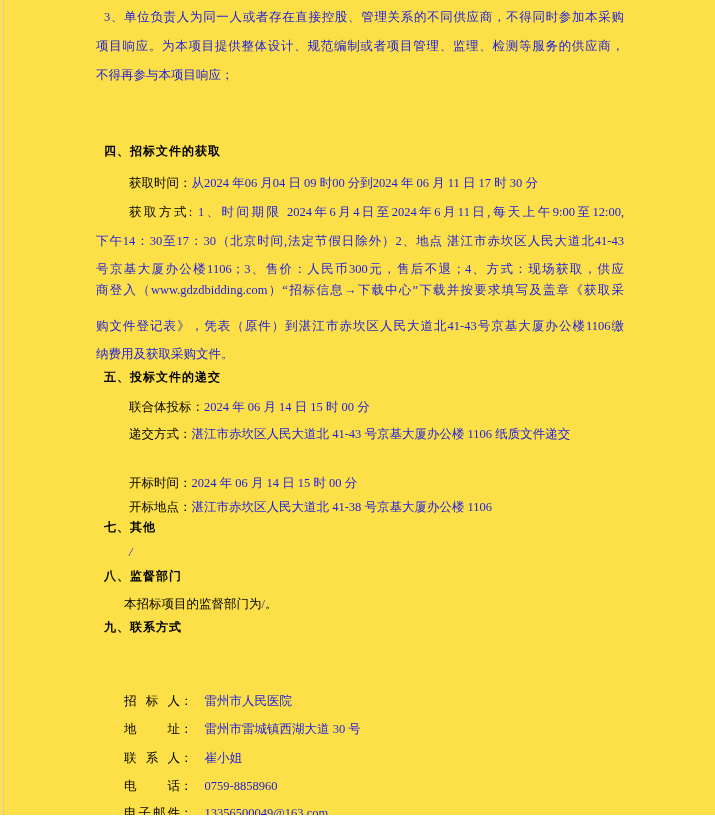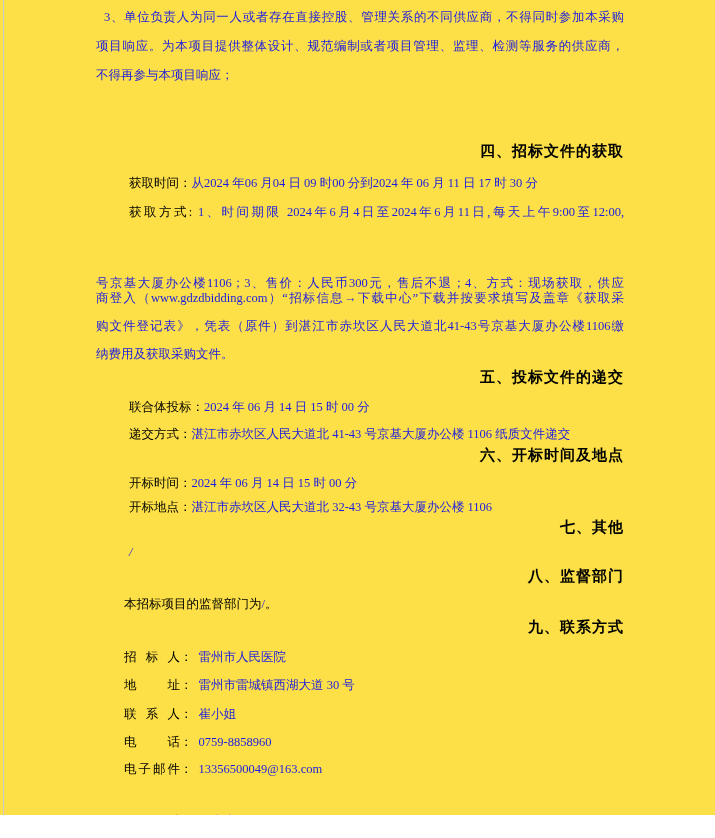--- a/index.html
+++ b/index.html
@@ -17,39 +17,39 @@
     background:#cfc9cf;
   }
   .doc{position:absolute;left:96px;top:0;width:528px;height:838px;}
   .ln{position:absolute;height:20px;line-height:20px;white-space:nowrap;}
   .cont{left:0;width:528px;}
   .num{left:8px;width:520px;}
   .ind{left:33px;width:495px;}
   .hd{
     left:8px;width:520px;
     font-family:"DejaVu Sans","Liberation Sans",sans-serif;
-    font-weight:700;font-size:15px;color:#000;
+    font-weight:700;font-size:12px;color:#000;
     letter-spacing:1px;
-    text-align:right;
   }
   .fill{
     white-space:normal;
     text-align:justify;
     text-align-last:justify;
     overflow:hidden;
   }
   .bl{color:#1c1ce0;}
   .it{font-style:italic;}
   .contact{left:28px;width:500px;}
   .clabel{
     display:inline-block;width:56px;
     text-align:justify;text-align-last:justify;
     vertical-align:baseline;
+    margin-top:44px;
   }
-  .cval{margin-left:6px;}
+  .cval{margin-left:12px;}
 </style>
 </head>
 <body>
 
 <div class="page">
   <div class="edge-line"></div>
   <div class="doc">
 
     <div class="ln num bl fill" style="top:7px">3、单位负责人为同一人或者存在直接控股、管理关系的不同供应商，不得同时参加本采购</div>
     <div class="ln cont bl fill" style="top:36px">项目响应。为本项目提供整体设计、规范编制或者项目管理、监理、检测等服务的供应商，</div>
@@ -57,39 +57,39 @@
 
 
 
     <div class="ln hd" style="top:141px">四、招标文件的获取</div>
     <div class="ln ind" style="top:173px">
       <span>获取时间：</span><span class="bl">从2024 年06 月04 日  09 时00 分到2024 年 06 月 11 日  17 时 30 分</span>
     </div>
     <div class="ln ind fill" style="top:202px">
       <span>获取方式: </span><span class="bl">1、时间期限 2024年6月4日至2024年6月11日,每天上午9:00至12:00,</span>
     </div>
-    <div class="ln cont bl fill" style="top:273px">号京基大厦办公楼1106；3、售价：人民币300元，售后不退；4、方式：现场获取，供应</div>
-    <div class="ln cont bl fill" style="top:288px">商登入（www.gdzdbidding.com）“招标信息→下载中心”下载并按要求填写及盖章《获取采</div>
+    <div class="ln cont bl fill" style="top:231px">下午14：30至17：30（北京时间,法定节假日除外）2、地点 湛江市赤坎区人民大道北41-43</div>
+    <div class="ln cont bl fill" style="top:259px">号京基大厦办公楼1106；3、售价：人民币300元，售后不退；4、方式：现场获取，供应</div>
+    <div class="ln cont bl fill" style="top:280px">商登入（www.gdzdbidding.com）“招标信息→下载中心”下载并按要求填写及盖章《获取采</div>
     <div class="ln cont bl fill" style="top:316px">购文件登记表》，凭表（原件）到湛江市赤坎区人民大道北41-43号京基大厦办公楼1106缴</div>
     <div class="ln cont bl" style="top:344px">纳费用及获取采购文件。</div>
 
     <div class="ln hd" style="top:367px">五、投标文件的递交</div>
     <div class="ln ind" style="top:397px">
       <span>联合体投标：</span><span class="bl">2024 年 06 月 14 日  15 时 00 分</span>
     </div>
     <div class="ln ind" style="top:424px">
       <span>递交方式：</span><span class="bl">湛江市赤坎区人民大道北 41-43 号京基大厦办公楼 1106 纸质文件递交</span>
     </div>
 
-    <div class="ln hd" style="top:445px">六、开标时间及地点</div>
     <div class="ln ind" style="top:473px">
       <span>开标时间：</span><span class="bl">2024 年 06 月 14 日  15 时 00 分</span>
     </div>
     <div class="ln ind" style="top:497px">
-      <span>开标地点：</span><span class="bl">湛江市赤坎区人民大道北 32-43 号京基大厦办公楼 1106</span>
+      <span>开标地点：</span><span class="bl">湛江市赤坎区人民大道北 41-38 号京基大厦办公楼 1106</span>
     </div>
 
     <div class="ln hd" style="top:517px">七、其他</div>
     <div class="ln ind bl it" style="top:542px">/</div>
 
     <div class="ln hd" style="top:566px">八、监督部门</div>
     <div class="ln hd" style="top:617px">九、联系方式</div>
 
     <div class="ln contact" style="top:594px">
       <span>本招标项目的监督部门为</span><span class="bl">/</span><span>。</span>

